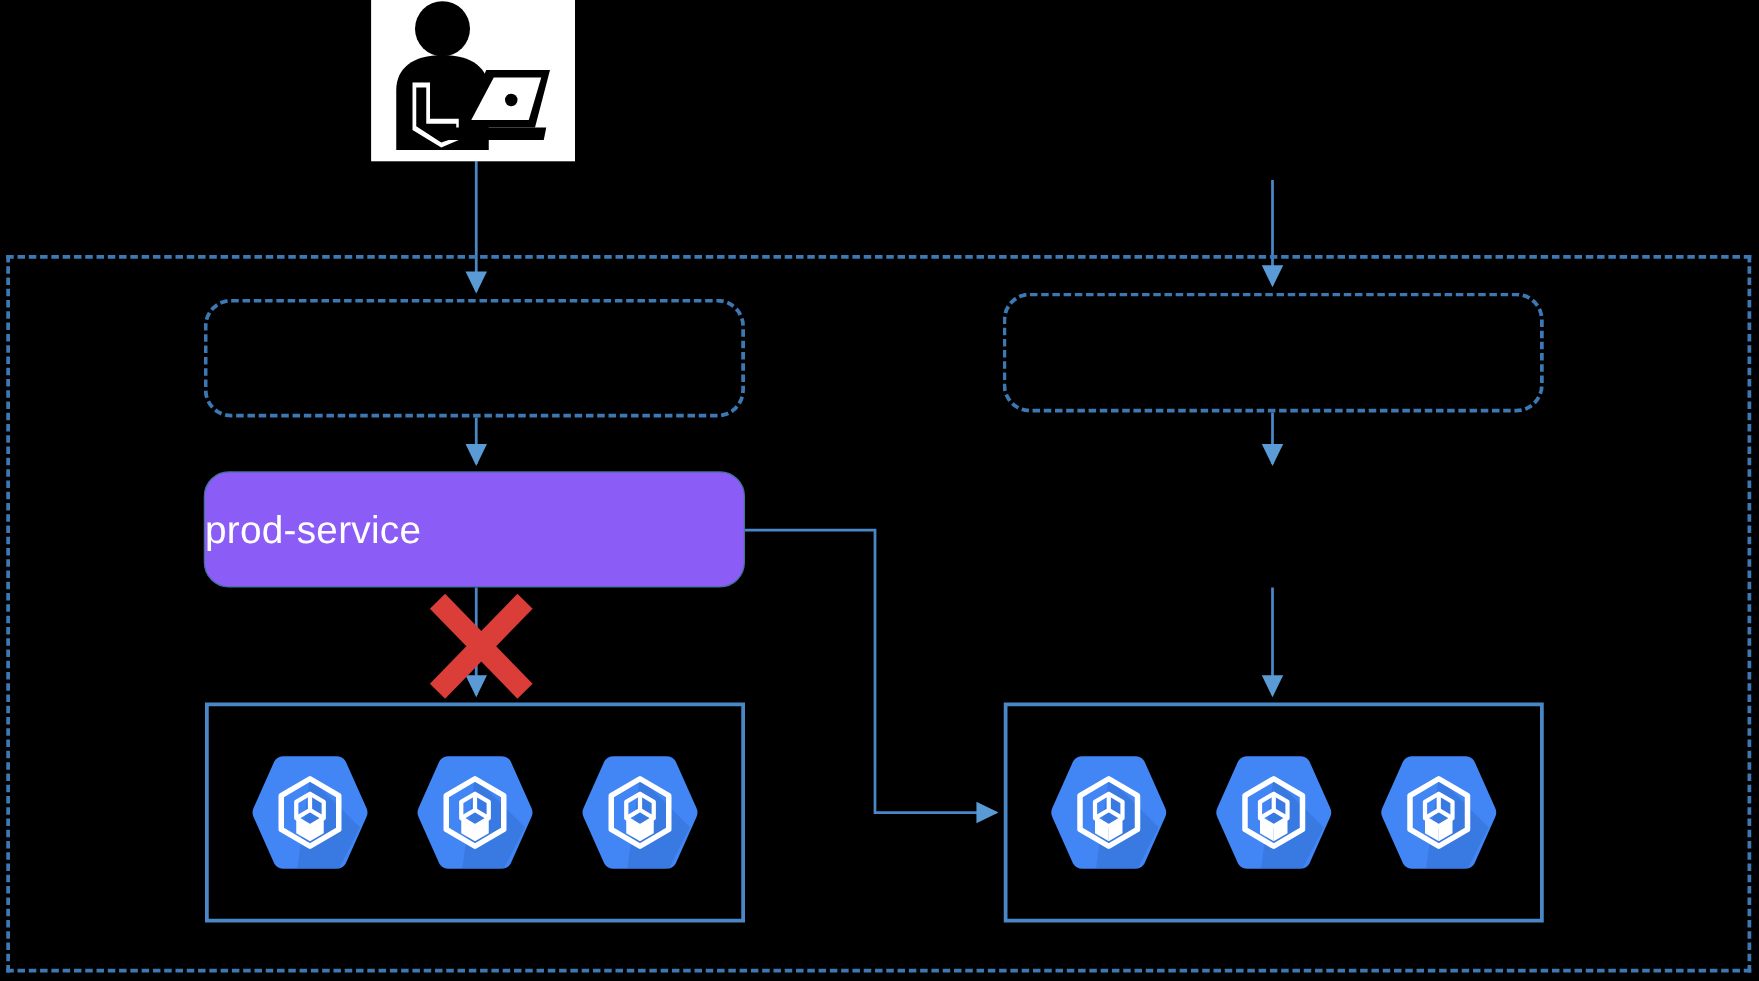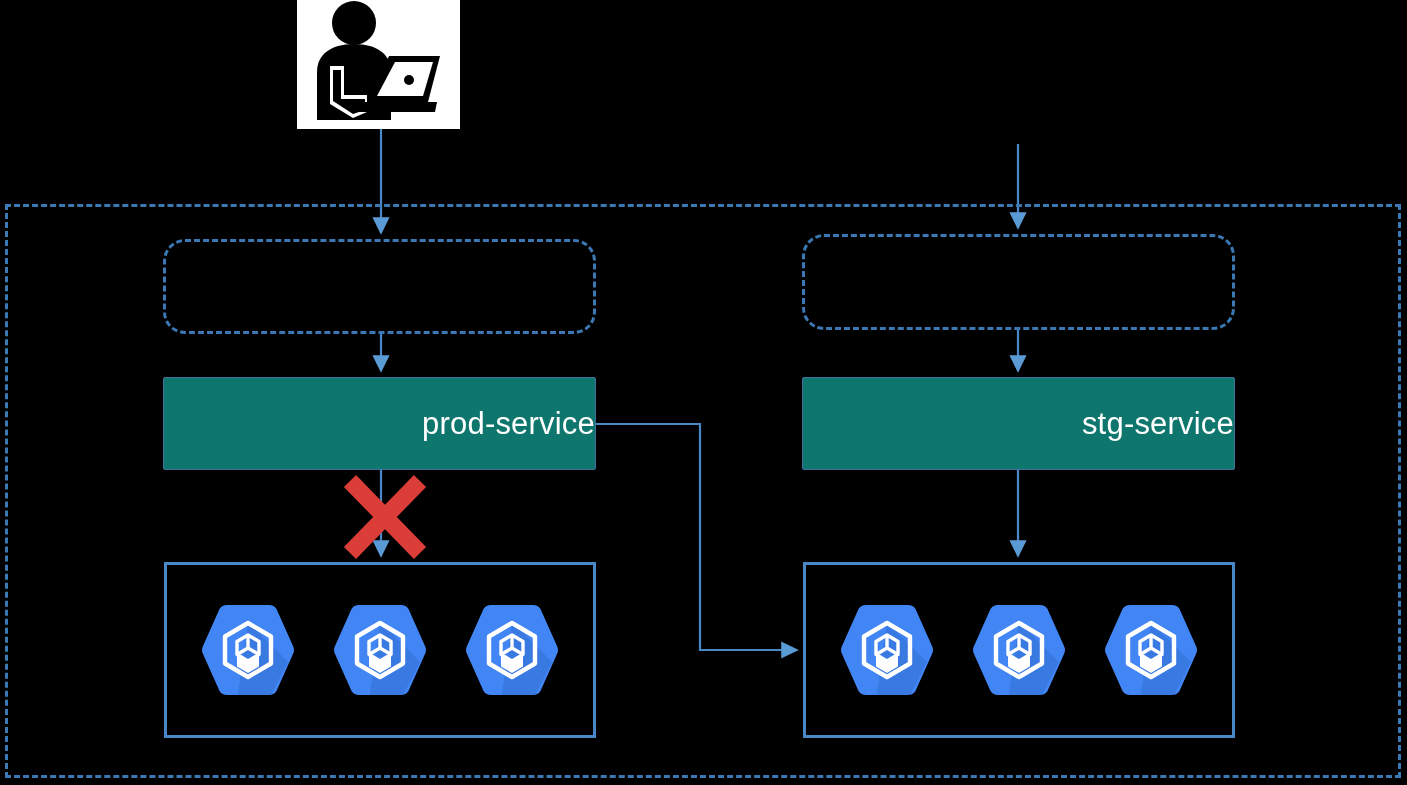--- a/index.html
+++ b/index.html
@@ -42,27 +42,27 @@
     left: 0; right: 0;
     top: 50%;
     transform: translateY(-50%);
     text-align: center;
     color: #ffffff;
     font-size: 28px;
   }
 
   
   .service-box {
-    background: #0f766e;
+    background: #8b5cf6;
     border: 1px solid #41719C;
-    border-radius: 2px;
+    border-radius: 20px;
     box-sizing: border-box;
     display: flex;
     align-items: center;
-    justify-content: flex-end;
+    justify-content: flex-start;
     color: #ffffff;
     font-size: 31px;
     letter-spacing: 0.2px;
   }
   #prod-service-box { left: 163px; top: 377px; width: 433px; height: 93px; }
   #stg-service-box  { left: 802px; top: 377px; width: 433px; height: 93px; }
 
   
   .pods-box {
     border: 3px solid #4A87C7;
@@ -247,23 +247,20 @@
         <path d="M40,57 L51,63.5 L51,74 L40,67.5 Z"></path>
         <path d="M62,57 L51,63.5 L51,74 L62,67.5 Z"></path>
       </g>
     </svg>
   </div>
 
   <div class="abs dashed-round-box" id="stg-dashed-box">
     <span class="dashed-box-label"></span>
   </div>
 
-  <div class="abs service-box" id="stg-service-box">
-    <span>stg-service</span>
-  </div>
 
   <div class="abs pods-box" id="stg-pods-box">
     <svg class="pod-icon" viewBox="0 0 102 102" xmlns="http://www.w3.org/2000/svg">
       <defs>
         <clipPath id="hexclipD">
           <path d="M28,6 L74,6 L97,51 L74,96 L28,96 L5,51 Z"></path>
         </clipPath>
       </defs>
       <path d="M30,6 L72,6 Q77,6 79.5,10 L96,47 Q98,51 96,55 L79.5,92 Q77,96 72,96 L30,96 Q25,96 22.5,92 L6,55 Q4,51 6,47 L22.5,10 Q25,6 30,6 Z" fill="#4285F4"></path>
       <g clip-path="url(#hexclipD)" opacity="0.14">

